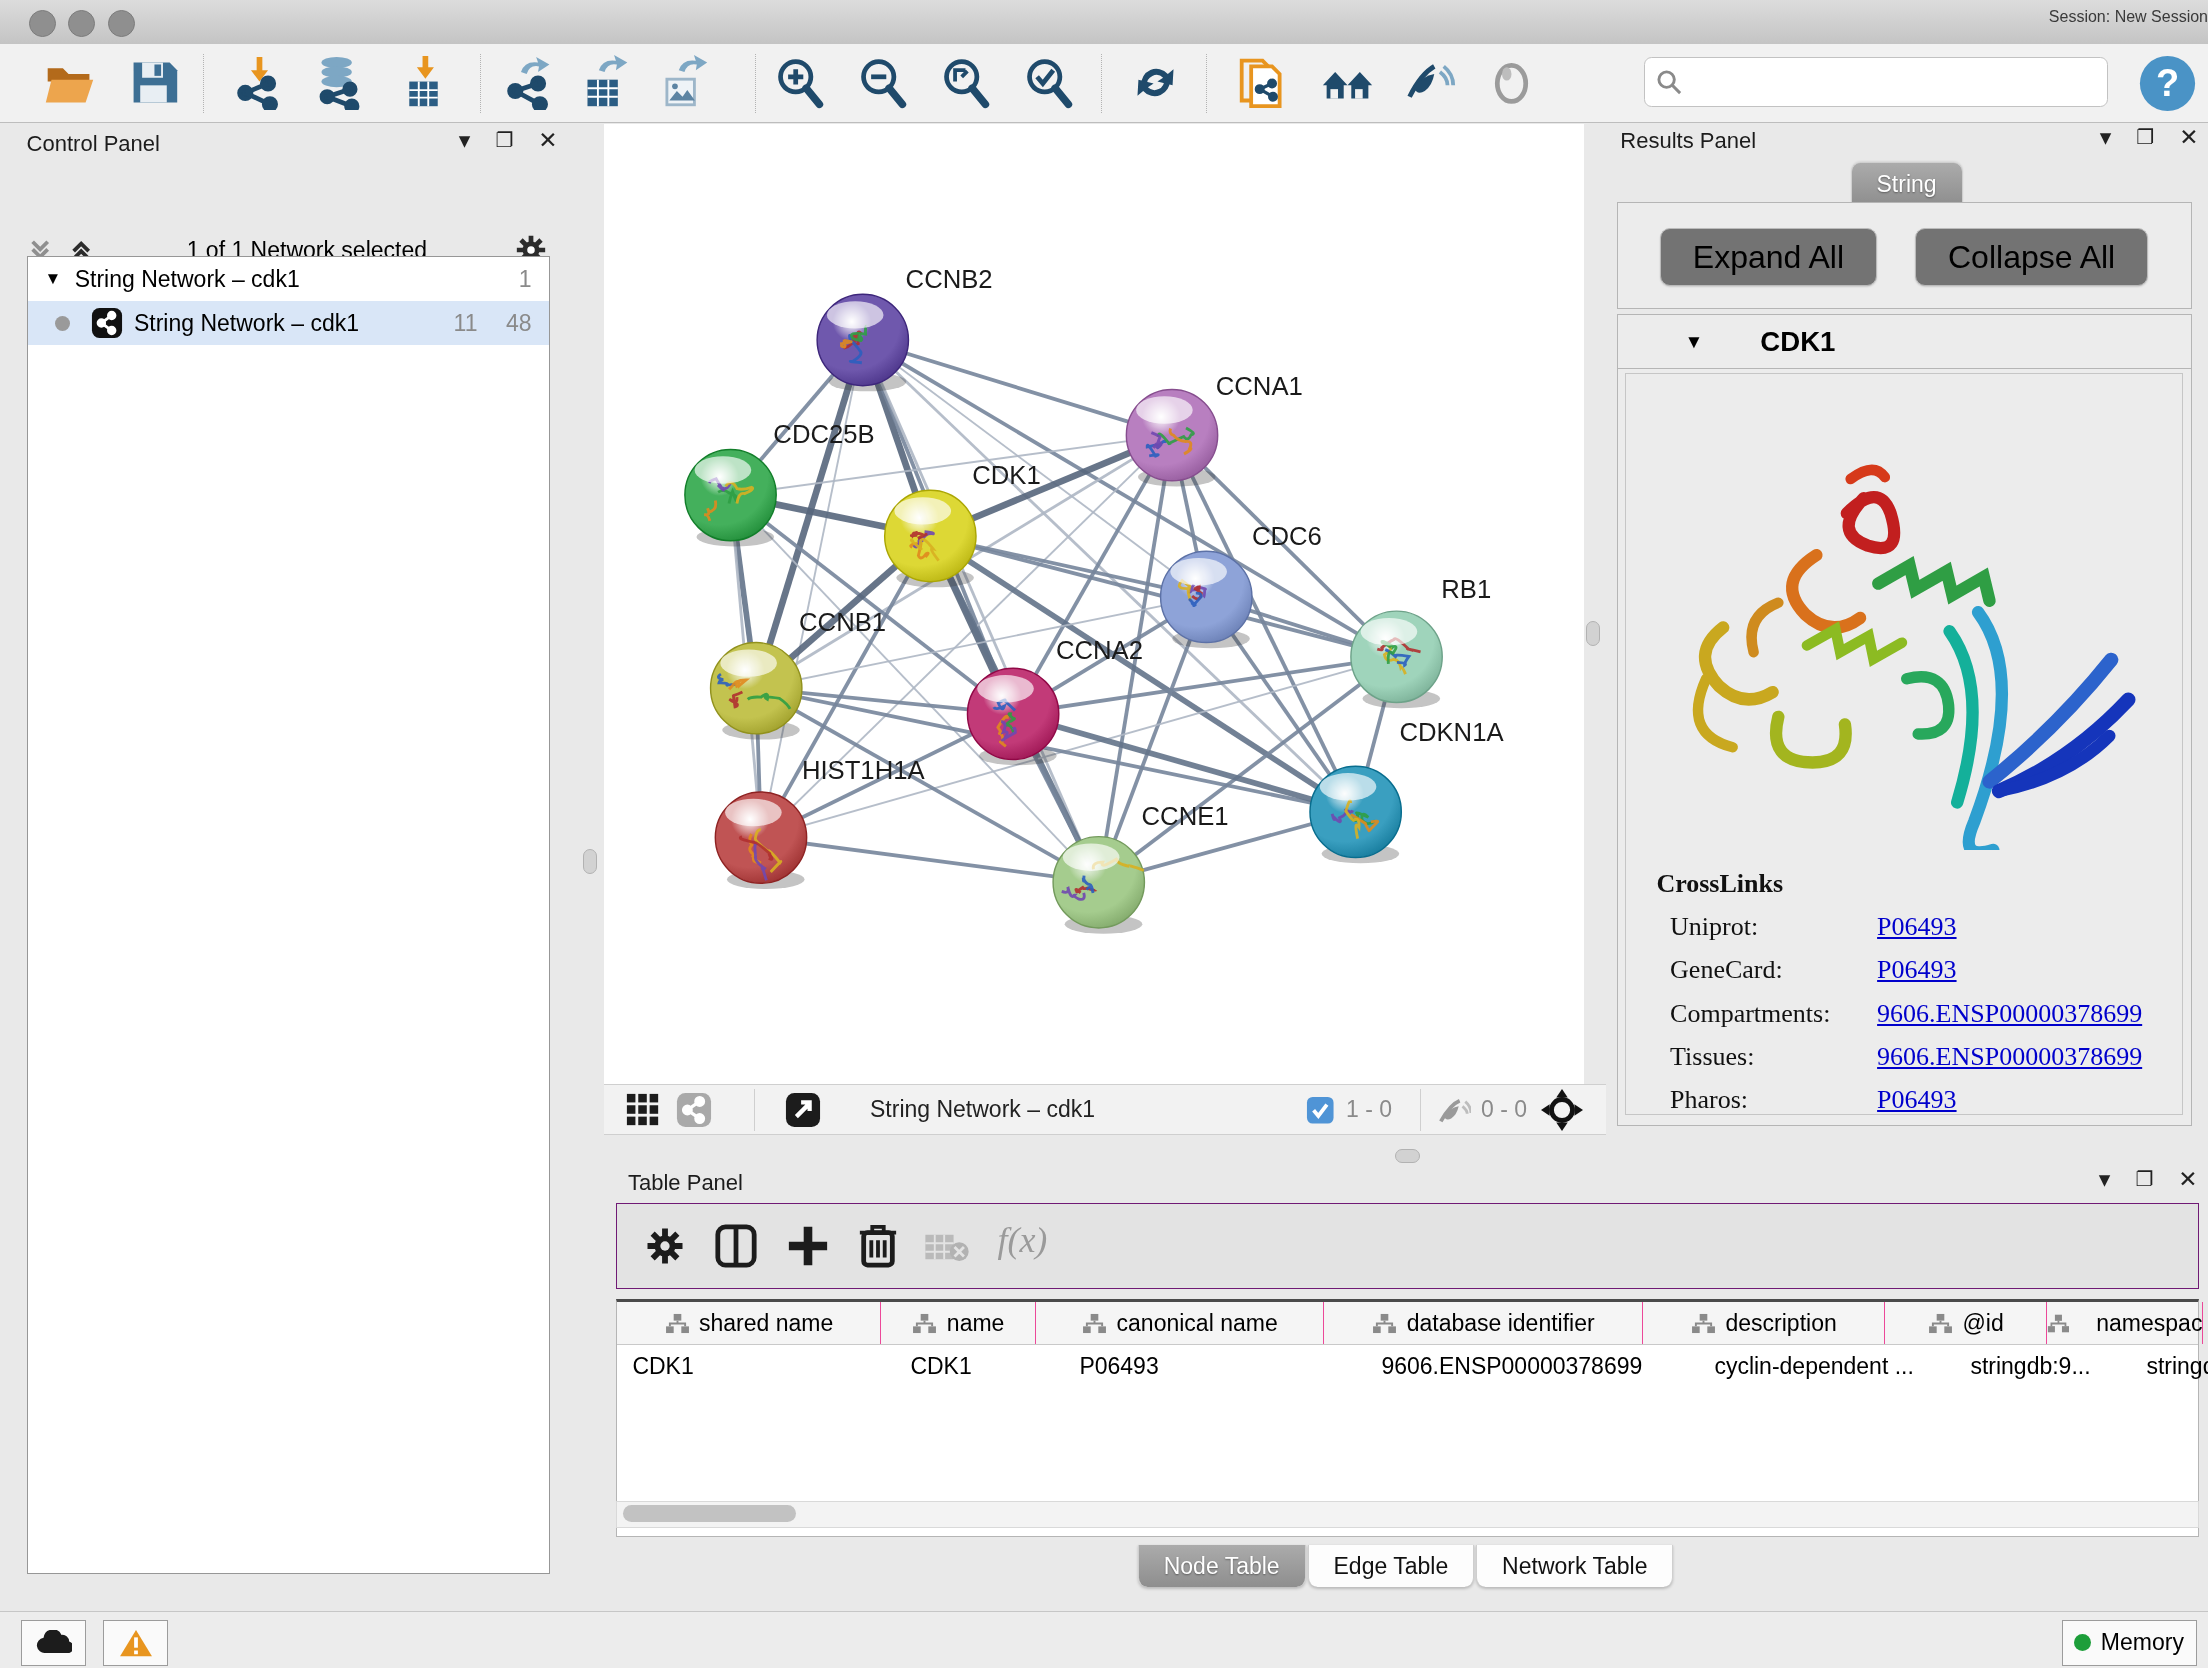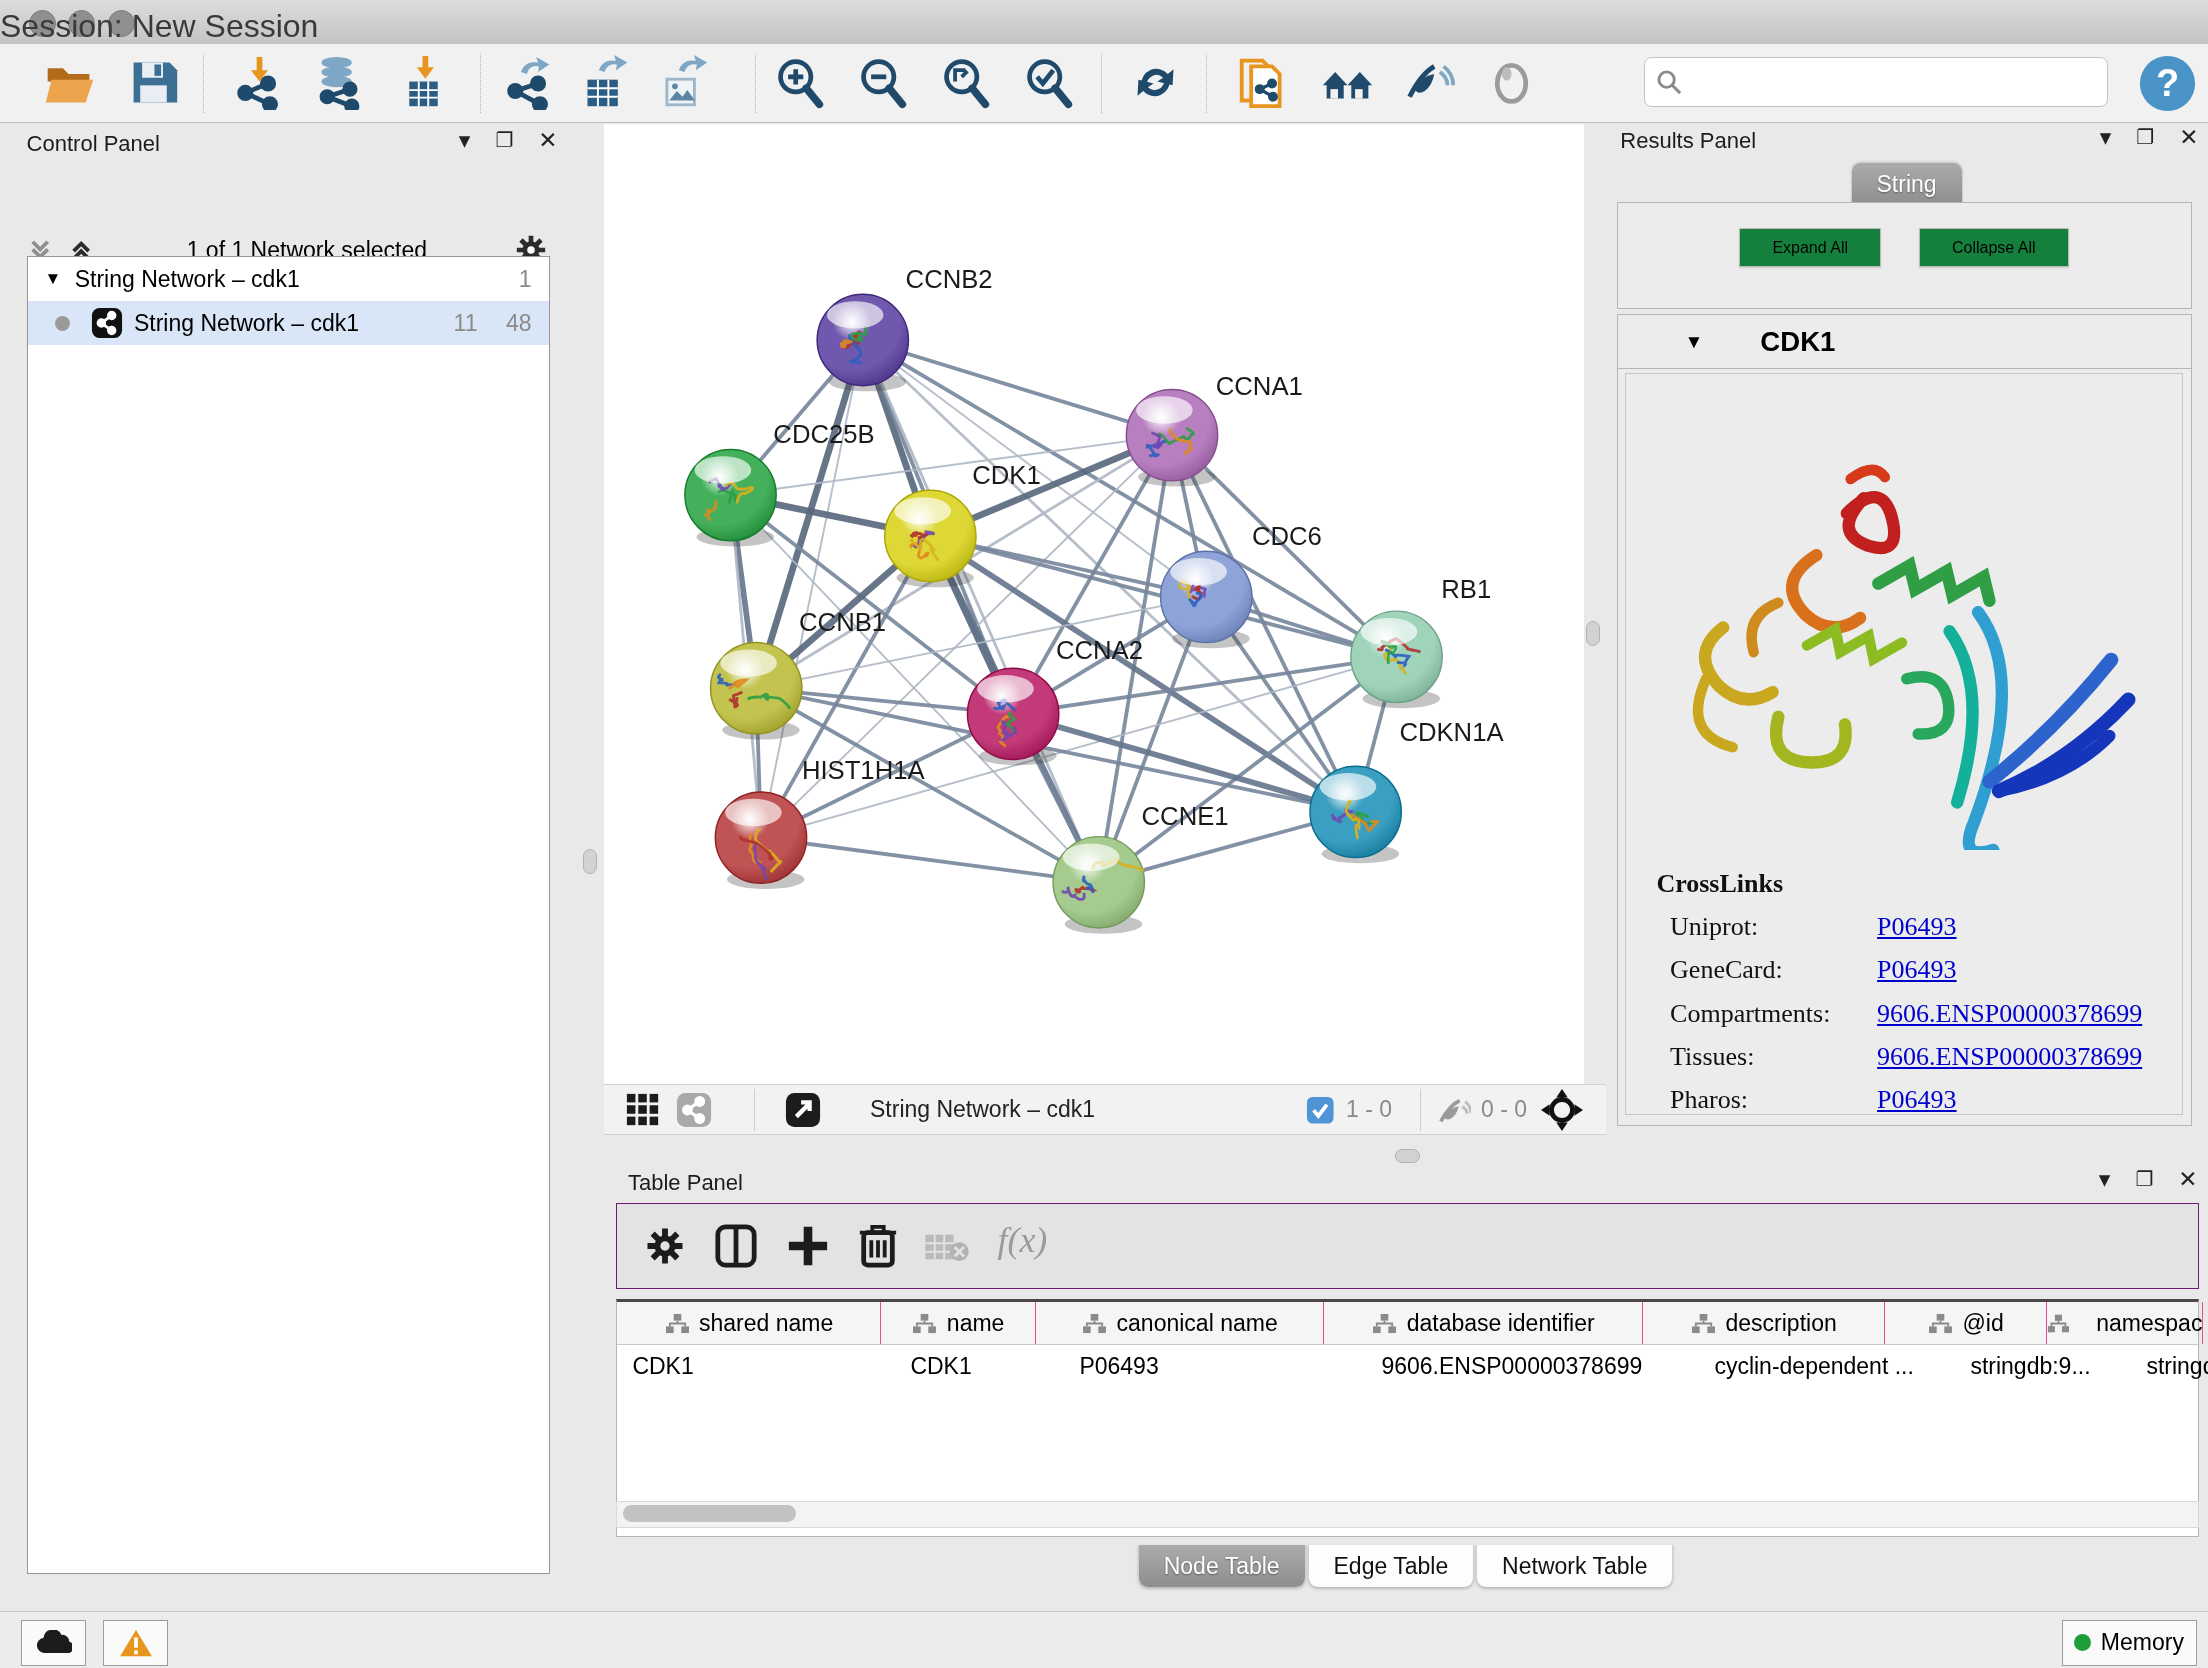--- a/index.html
+++ b/index.html
@@ -3,22 +3,22 @@
 <meta charset="utf-8">
 <style>
   html,body{margin:0;padding:0;width:2208px;height:1668px;overflow:hidden;
     font-family:"Liberation Sans","DejaVu Sans",sans-serif;background:#e9e9e9;}
   .abs{position:absolute;}
   
   #titlebar{left:0;top:0;width:2208px;height:44px;
     background:linear-gradient(#dcdcdc,#c4c4c4);border-bottom:1px solid #a8a8a8;}
   .tlight{position:absolute;top:9.5px;width:25px;height:25px;border-radius:50%;
     background:#8f8f8f;border:1px solid #7c7c7c;}
-  #win-title{position:absolute;top:7.6px;width:100%;text-align:left;
-    font-size:32px;color:#3a3a3a;}
+  #win-title{position:absolute;top:7.6px;width:100%;text-align:right;
+    font-size:16px;color:#3a3a3a;}
   
   #toolbar{left:0;top:44px;width:2208px;height:78px;background:#f1f1f1;
     border-bottom:1px solid #bdbdbd;}
   .tbicon{position:absolute;top:11.4px;width:55px;height:55px;cursor:pointer;}
   .tbdiv{position:absolute;top:9.5px;height:59px;border-left:1.9px dotted #b3b3b3;width:0;}
   #search-field{position:absolute;left:1644px;top:13.3px;width:462px;height:48px;
     background:#fff;border:1px solid #c2c2c2;border-radius:7.6px;}
   #search-field svg{position:absolute;left:11.4px;top:10.5px;}
   
   .panel-title{font-size:22px;color:#1c1c1c;}
@@ -40,22 +40,22 @@
   
   #net-canvas{left:604px;top:124px;width:980px;height:961px;background:#fff;}
   #net-footer{left:604px;top:1084px;width:1002px;height:49px;background:#f2f2f2;
     border-top:1px solid #cfcfcf;border-bottom:1px solid #cfcfcf;}
   .nf-item{position:absolute;top:6.7px;}
   .nf-sep{position:absolute;top:3.8px;height:42px;border-left:1px solid #cfcfcf;}
   
   #results-panel{left:1607px;top:124px;width:601px;height:1046px;}
   .rbox{position:absolute;left:9.5px;width:573px;background:#ececec;
     border:1.9px solid #b5b5b5;}
-  .wbtn{display:inline-block;padding:9.5px 32px;background:#15803d;border:1px solid #bbb;
-    border-radius:1px;font-size:16px;cursor:pointer;box-shadow:0 1px 1.9px rgba(0,0,0,.15);}
+  .wbtn{display:inline-block;padding:9.5px 32px;background:#737373;border:1px solid #bbb;
+    border-radius:10px;font-size:32px;cursor:pointer;box-shadow:0 1px 1.9px rgba(0,0,0,.15);}
   #crosslinks{font-family:"Liberation Serif","DejaVu Serif",serif;font-size:26px;color:#111;}
   #crosslinks .xl-row{display:flex;margin:13.3px 0 13.3px 27px;}
   #crosslinks .xl-label{width:207px;}
   #crosslinks a{color:#0000cc;text-decoration:underline;cursor:pointer;}
   
   #table-panel{left:604px;top:1166px;width:1605px;height:439px;}
   #tp-toolbar{position:absolute;left:12.4px;top:37px;width:1581px;height:84px;
     background:#e3e3e3;border:1px solid #701a75;}
   #tp-table{position:absolute;left:12.4px;top:133px;width:1581px;height:367px;
     background:#fff;border:1px solid #b5b5b5;border-top:3.8px solid #4a4a4a;height:234px;}

